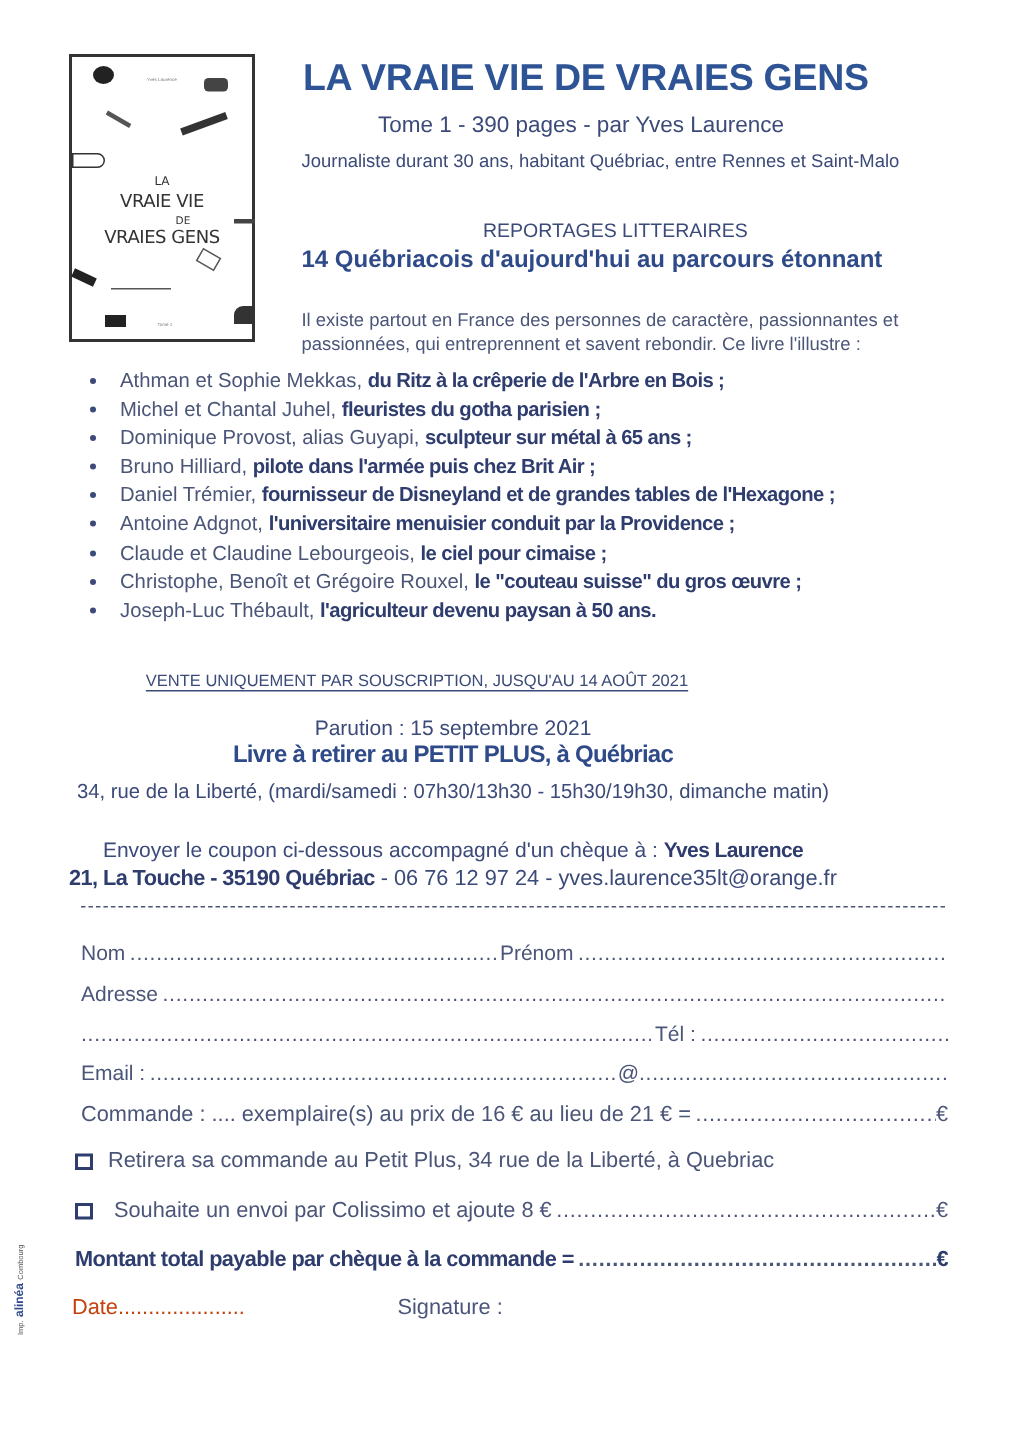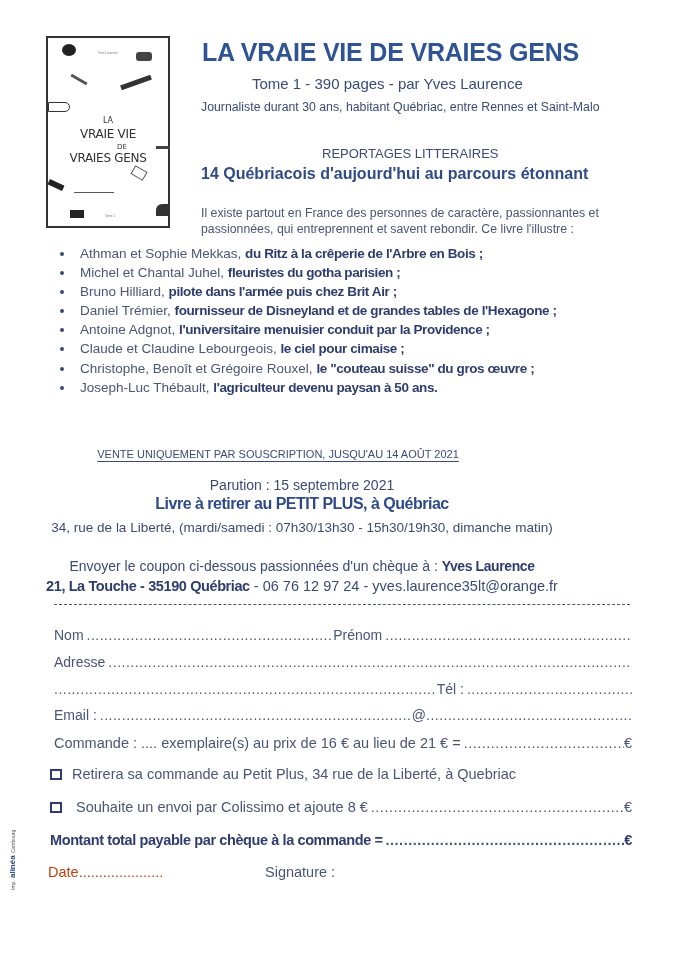--- a/index.html
+++ b/index.html
@@ -108,34 +108,35 @@
 <div class="abs title">LA VRAIE VIE DE VRAIES GENS</div>
 <div class="abs tome">Tome 1 - 390 pages - par Yves Laurence</div>
 <div class="abs journaliste">Journaliste durant 30 ans, habitant Québriac, entre Rennes et Saint-Malo</div>
 <div class="abs reportages">REPORTAGES LITTERAIRES</div>
 <div class="abs subtitle">14 Québriacois d'aujourd'hui au parcours étonnant</div>
 <div class="abs intro">Il existe partout en France des personnes de caractère, passionnantes et passionnées, qui entreprennent et savent rebondir. Ce livre l'illustre :</div>
 
 <ul class="abs bullets">
   <li><span>Athman et Sophie Mekkas, </span><span class="b">du Ritz à la crêperie de l'Arbre en Bois ;</span></li>
   <li><span>Michel et Chantal Juhel, </span><span class="b">fleuristes du gotha parisien ;</span></li>
+  <li><span>Dominique Provost, alias Guyapi, </span><span class="b">sculpteur sur métal à 65 ans ;</span></li>
   <li><span>Bruno Hilliard, </span><span class="b">pilote dans l'armée puis chez Brit Air ;</span></li>
   <li><span>Daniel Trémier, </span><span class="b">fournisseur de Disneyland et de grandes tables de l'Hexagone ;</span></li>
   <li><span>Antoine Adgnot, </span><span class="b">l'universitaire menuisier conduit par la Providence ;</span></li>
   <li><span>Claude et Claudine Lebourgeois, </span><span class="b">le ciel pour cimaise ;</span></li>
   <li><span>Christophe, Benoît et Grégoire Rouxel, </span><span class="b">le "couteau suisse" du gros œuvre ;</span></li>
   <li><span>Joseph-Luc Thébault, </span><span class="b">l'agriculteur devenu paysan à 50 ans.</span></li>
 </ul>
 
 <div class="abs vente">VENTE UNIQUEMENT PAR SOUSCRIPTION, JUSQU'AU 14 AOÛT 2021</div>
 <div class="abs center parution">Parution : 15 septembre 2021</div>
 <div class="abs center livre">Livre à retirer au PETIT PLUS, à Québriac</div>
 <div class="abs center adresse">34, rue de la Liberté, (mardi/samedi : 07h30/13h30 - 15h30/19h30, dimanche matin)</div>
 <div class="abs center envoyer">
-  <span>Envoyer le coupon ci-dessous passionnées d'un chèque à : </span><span class="b">Yves Laurence</span>
+  <span>Envoyer le coupon ci-dessous accompagné d'un chèque à : </span><span class="b">Yves Laurence</span>
 </div>
 <div class="abs center coord">
   <span class="b">21, La Touche - 35190 Québriac</span><span> - 06 76 12 97 24 - yves.laurence35lt@orange.fr</span>
 </div>
 
 <div class="abs dashline"></div>
 
 <div class="abs frow r-nom">
   <span>Nom</span>
   <span class="dots gap"></span>

